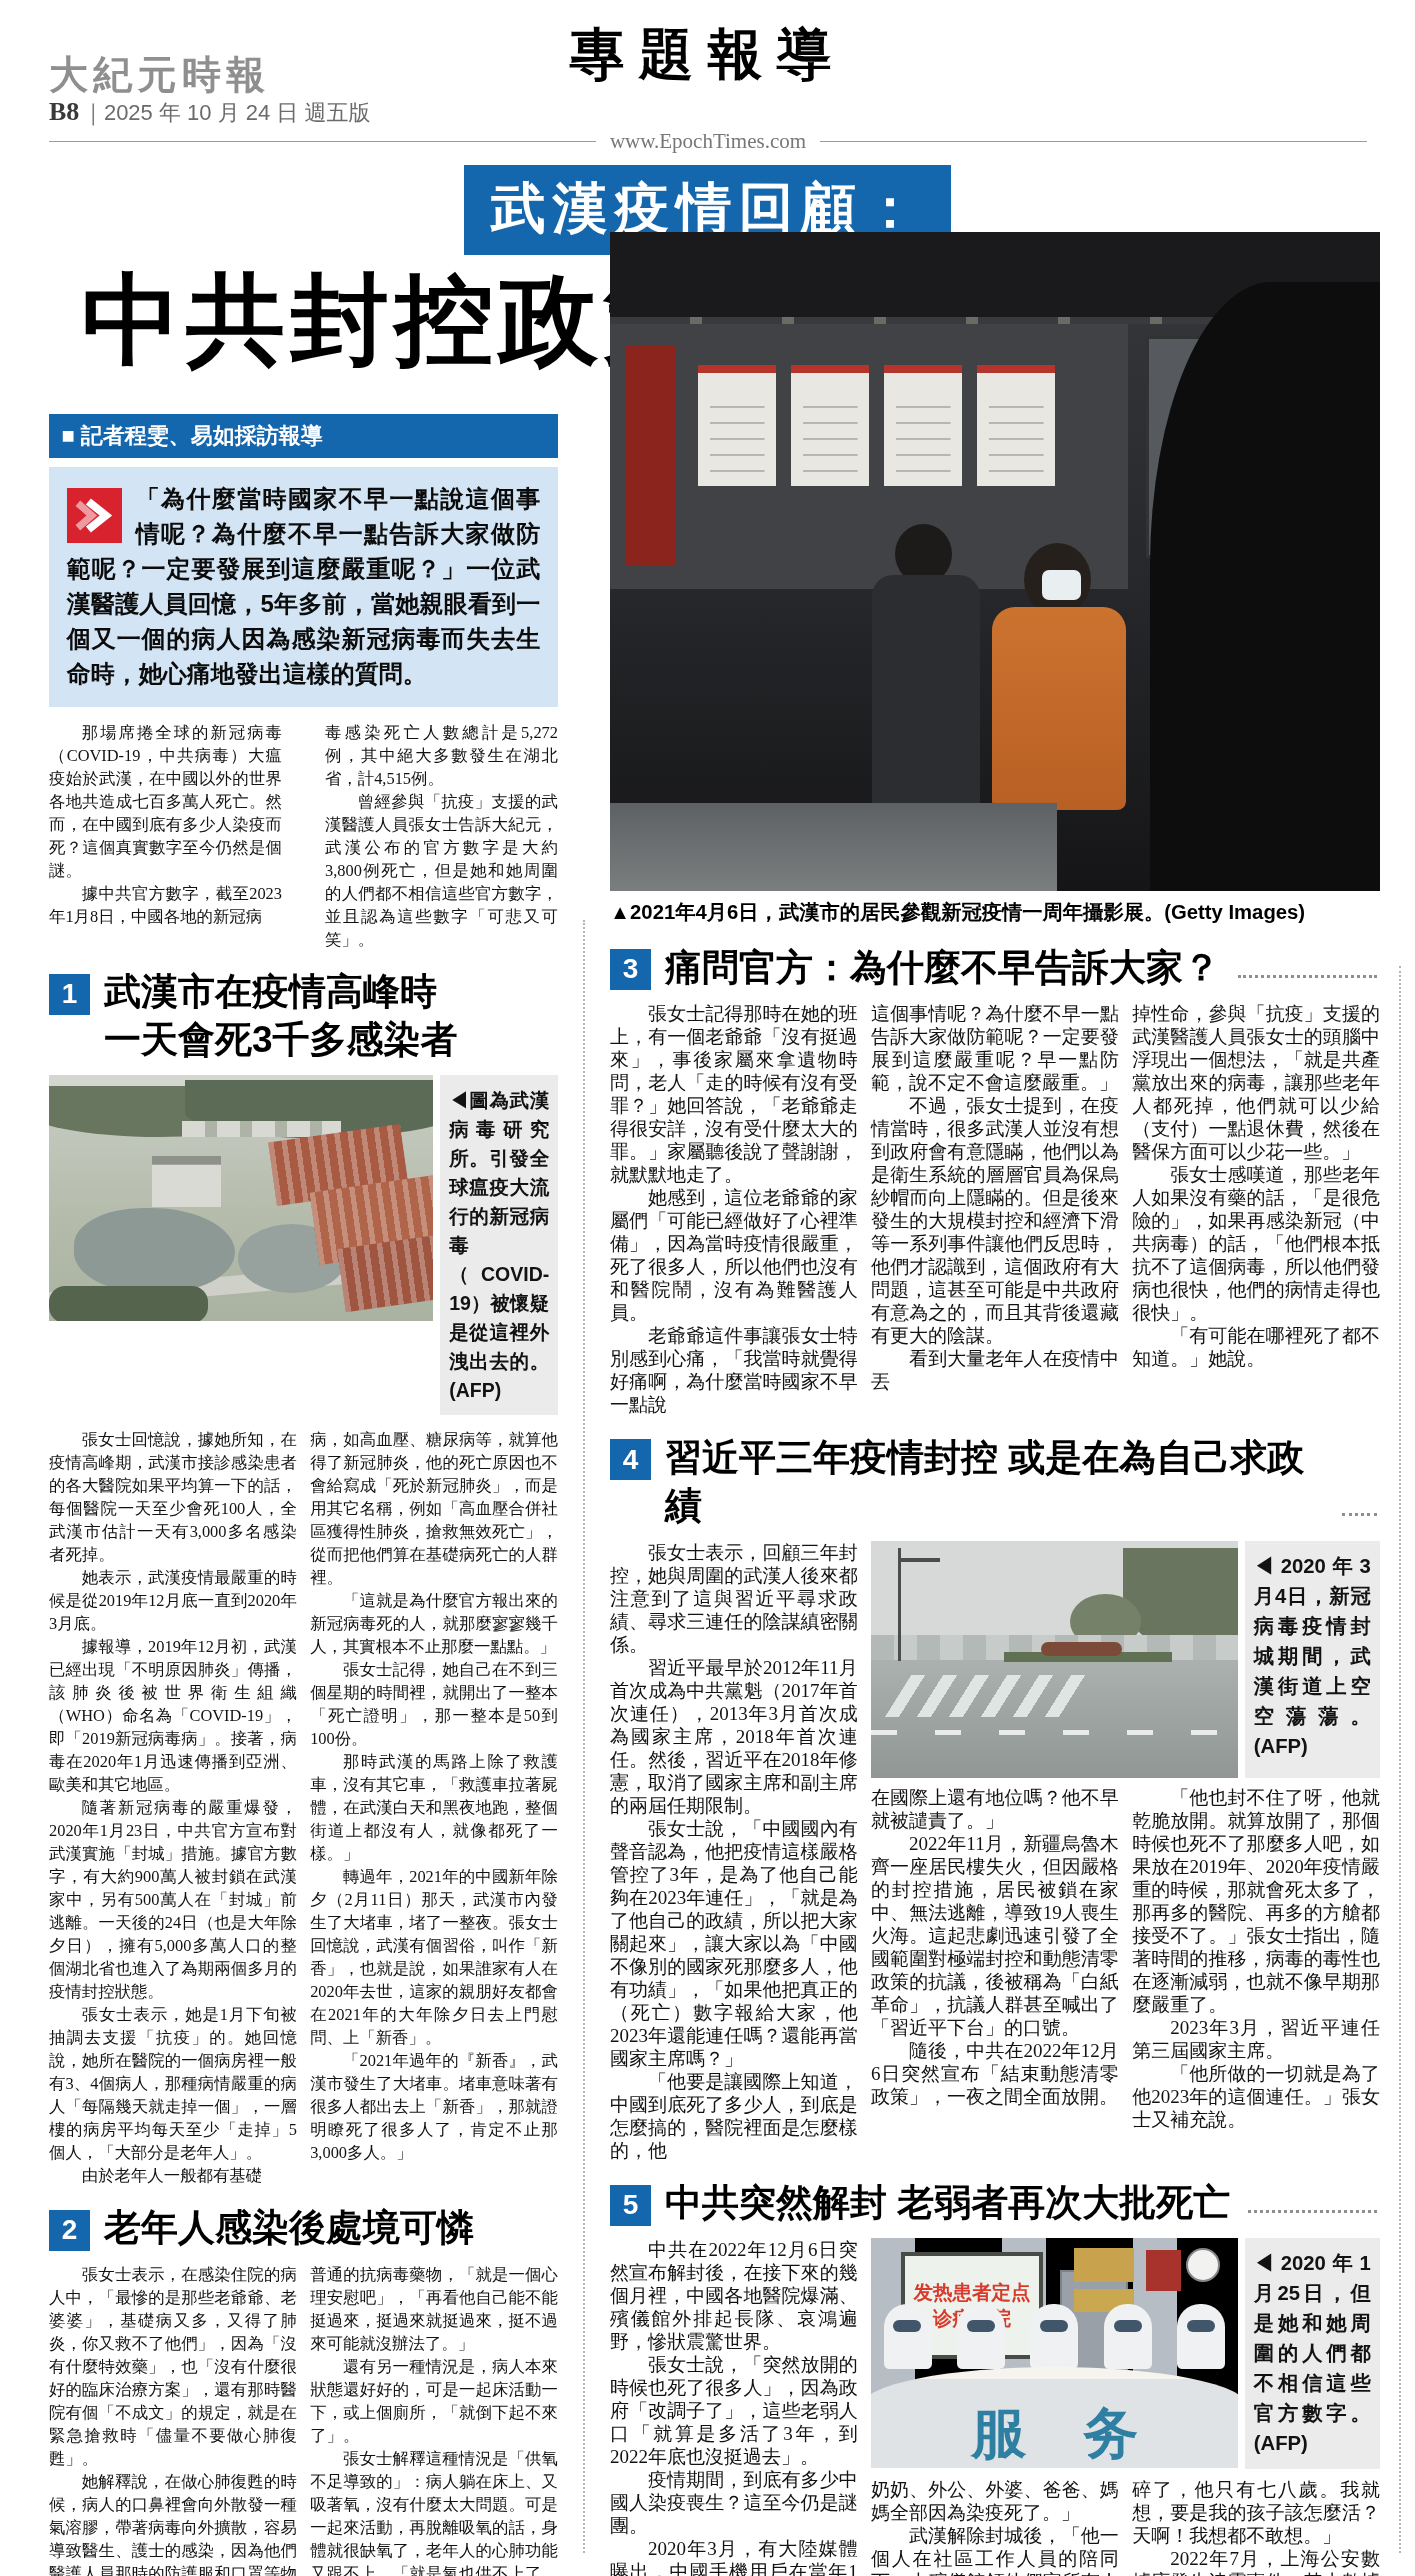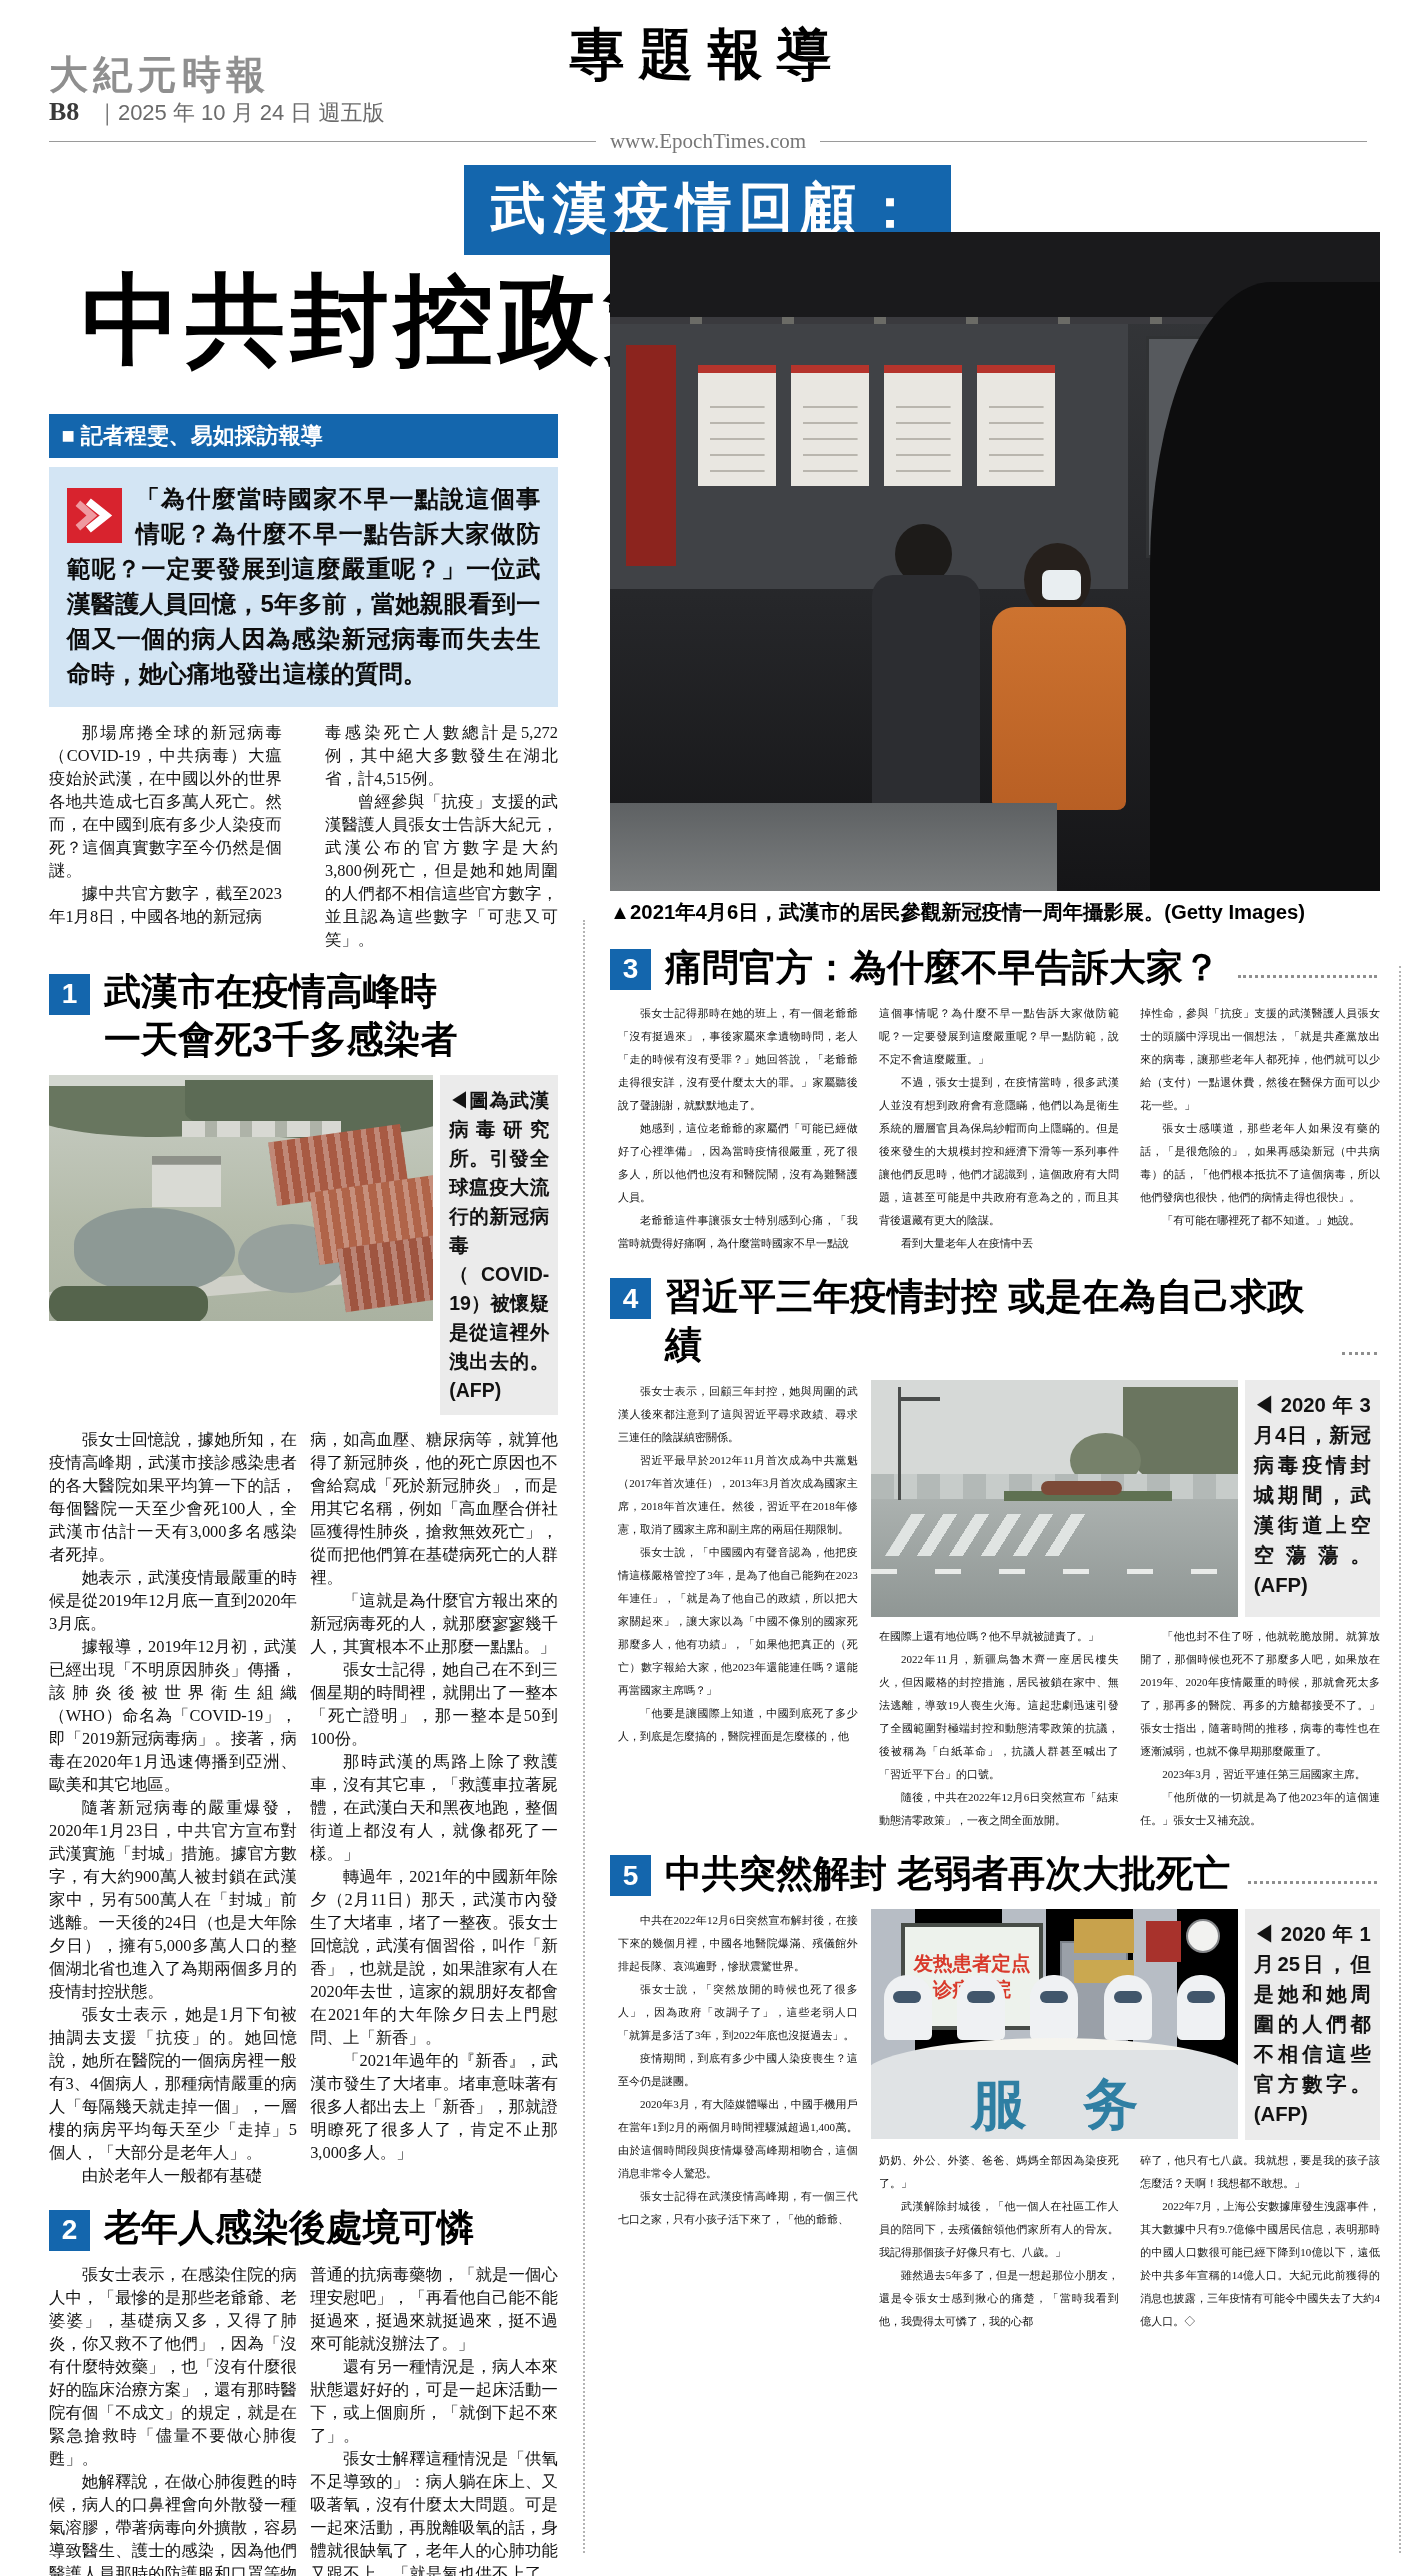--- a/index.html
+++ b/index.html
@@ -2,21 +2,21 @@
 <html style="font-size:14px"><head>
 <meta charset="utf-8">
 <style>
   html,body{margin:0;padding:0;background:#fff;}
   .page{position:relative;width:1415px;height:2576px;overflow:hidden;background:#fff;
         font-family:"Liberation Serif",serif;color:#121212;}
   
   .logo{position:absolute;left:49px;top:48px;font-family:"Liberation Sans",sans-serif;
         font-weight:900;font-size:39px;color:#8f8f8f;letter-spacing:5.3px;}
   .dateline{position:absolute;left:49px;top:97px;font-family:"Liberation Sans",sans-serif;
-        font-size:22px;color:#6b6b6b;display:flex;align-items:baseline;gap:17px;}
+        font-size:22px;color:#6b6b6b;display:flex;align-items:baseline;gap:3px;}
   .pageno{font-weight:bold;color:#3a3a3a;font-size:26px;font-family:"Liberation Serif",serif;}
   .section-banner{position:absolute;top:17.7px;left:0;width:100%;text-align:center;
         font-family:"Liberation Sans",sans-serif;font-weight:900;font-size:55px;letter-spacing:14px;color:#000;}
   .rule-row{position:absolute;top:129px;left:49px;width:1318px;display:flex;align-items:center;}
   .rule{flex:1;border-top:1.8px solid #9a9a9a;height:0;}
   .site{padding:0 14px;color:#777;font-size:21px;}
   
   .kicker-wrap{position:absolute;top:165px;left:0;width:100%;text-align:center;}
   .kicker{display:inline-block;background:var(--accent);color:#fff;font-family:"Liberation Sans",sans-serif;
         font-weight:900;font-size:55px;letter-spacing:7px;padding:7px 26.5px 8.8px;}
@@ -27,21 +27,21 @@
   .right-block{position:absolute;left:610px;top:232px;width:770px;}
   .byline-bar{background:var(--accent);color:#fff;font-family:"Liberation Sans",sans-serif;
         font-weight:bold;font-size:22px;padding:7px 12.4px;margin-bottom:8.8px;}
   .lede{background:#d3e5f4;padding:14px 17.7px 16px;font-family:"Liberation Sans",sans-serif;
         font-weight:bold;font-size:24px;line-height:35px;text-align:justify;color:#0c0c0c;}
   .qicon{float:left;width:55px;height:55px;margin:7px 14px 3.5px 0;background:#d8232e;
         display:flex;align-items:center;justify-content:center;}
   .cols2{display:flex;gap:13.3px;}
   .cols2 .ncol{width:248px;}
   .ncol,.rcol{font-size:16.4px;line-height:23px;text-align:justify;}
-  .rcol{width:248px;font-size:11px;margin-left:8px;}
+  .rcol{width:248px;font-size:19px;}
   .para{margin:0;text-indent:2em;}
   .para.cont{text-indent:0;}
   .intro{margin-top:14px;gap:43px;}
   
   .sec-head{display:flex;align-items:flex-start;margin:17.7px 0 10.6px;font-family:"Liberation Sans",sans-serif;}
   .numbox{flex:none;width:41px;height:41px;background:var(--accent);color:#fff;font-size:28px;font-weight:900;
         display:flex;align-items:center;justify-content:center;margin:5.3px 14px 0 0;}
   .sec-title{font-size:37px;font-weight:900;line-height:48px;color:#000;}
   .leader{flex:1;border-bottom:3.5px dotted #8f8f8f;margin:0 3.5px 14px 17.7px;align-self:flex-end;min-width:35px;}
   

